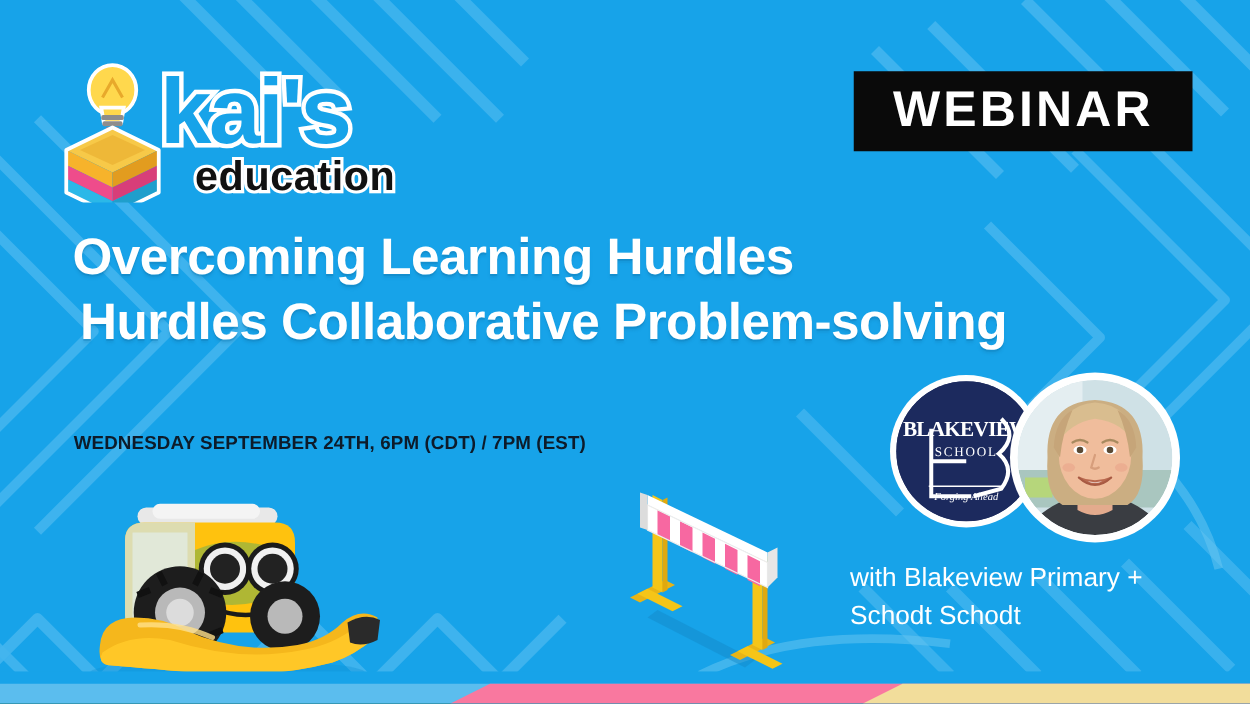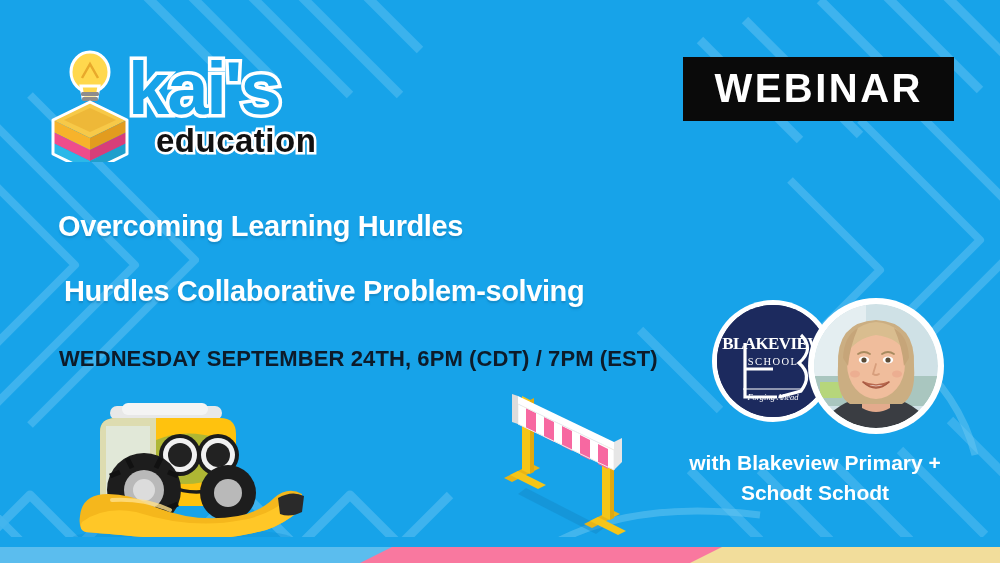--- a/index.html
+++ b/index.html
@@ -75,40 +75,39 @@
 
   
   .title-block {
     position: absolute;
     left: 58px;
     top: 180px;
     width: 900px;
   }
   .title-line {
     color: #ffffff;
-    font-size: 29px;
+    font-size: 41px;
     font-weight: bold;
     line-height: 1.26;
     letter-spacing: -0.4px;
     white-space: nowrap;
     font-family: "Liberation Sans", sans-serif;
     text-shadow:
        0 2px 0 rgba(18,120,175,0.30),
        0 3px 2px rgba(18,120,175,0.22);
-    margin-top: 28px;
   }
   .title-line-2 { padding-left: 6px; }
 
   
   .date-line {
     position: absolute;
     left: 59px;
     top: 346px;
     color: #0d1b2a;
-    font-size: 22px;
+    font-size: 15px;
     font-weight: bold;
     letter-spacing: 0.1px;
     white-space: nowrap;
     font-family: "Liberation Sans", sans-serif;
   }
 
   
   .robot {
     position: absolute;
     left: 52px;
@@ -174,26 +173,25 @@
     overflow: hidden;
     position: relative;
   }
   .avatar-inner svg { display:block; width:100%; height:100%; }
 
   .presenter-caption {
     position: absolute;
     right: 2px;
     top: 150px;
     width: 270px;
-    text-align: center;
+    text-align: left;
     color: #ffffff;
     font-size: 21px;
     line-height: 1.45;
     font-family: "Liberation Sans", sans-serif;
-    font-weight: bold;
   }
 </style>
 </head>
 <body>
 
 <div id="poster">
 
   <div class="bg-pattern">
     <svg viewBox="0 0 1000 563" preserveAspectRatio="none" xmlns="http://www.w3.org/2000/svg">
       <defs>

